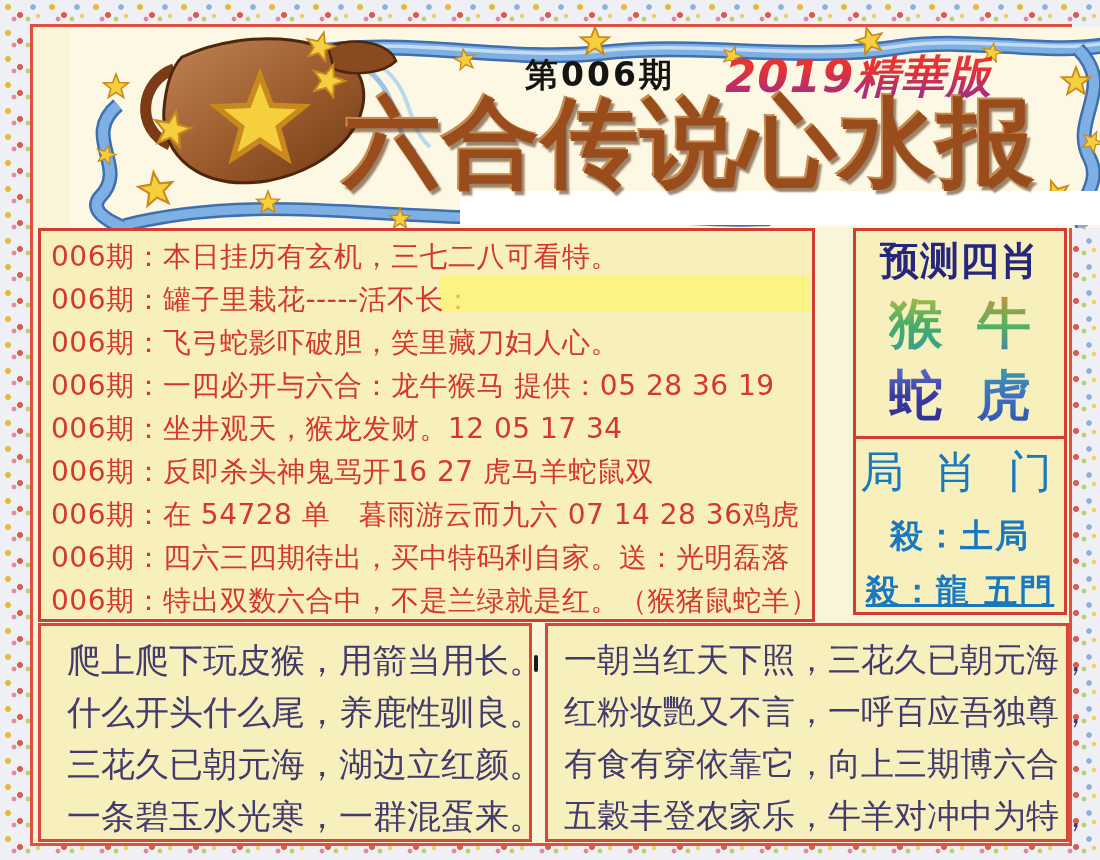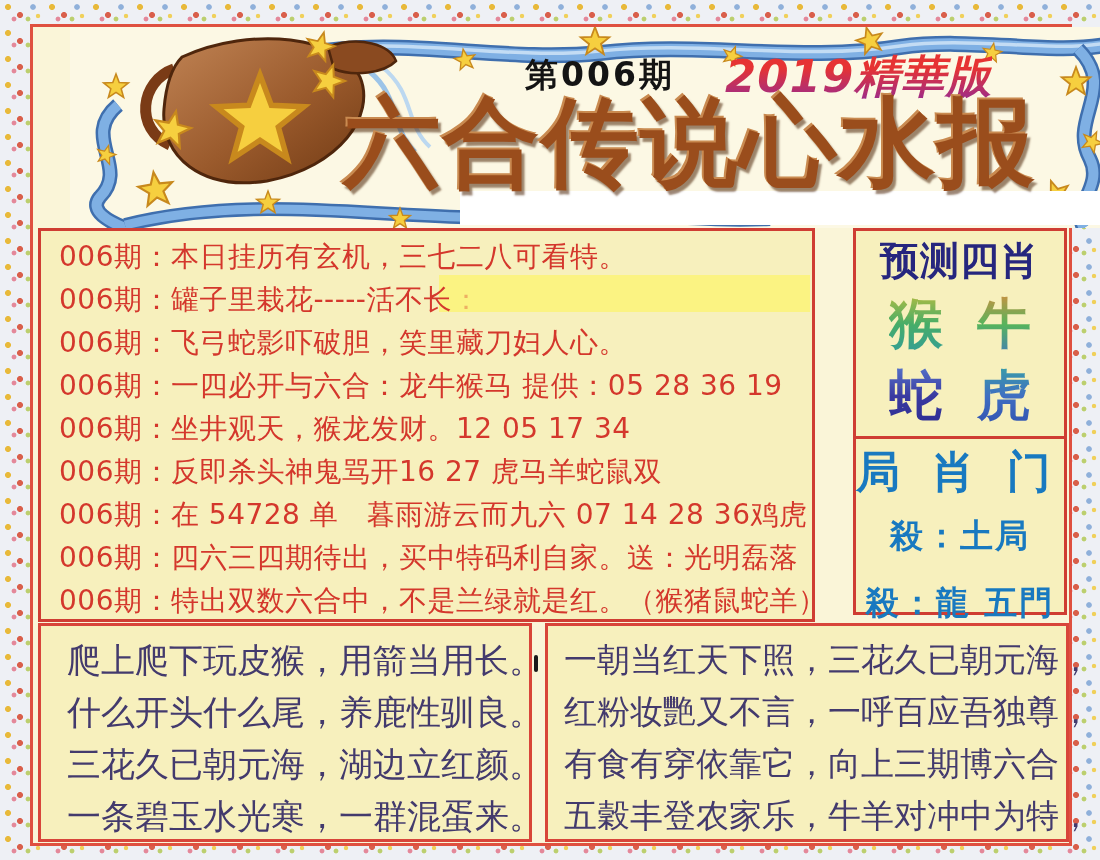--- a/index.html
+++ b/index.html
@@ -45,21 +45,20 @@
     font-size:45px;font-weight:bold;font-style:italic;letter-spacing:1px;
     background-image:linear-gradient(180deg,#e63333 35%,#8c2a9e);
     -webkit-background-clip:text;background-clip:text;color:transparent;
   }
 
   
   .main-box{
     position:absolute;left:5px;top:201px;width:777px;height:394px;
     box-sizing:border-box;border:3px solid #cf3d33;background:#f7f0bd;
     padding-top:4px;
-    padding-left:8px;
   }
   .tip-row{
     position:relative;z-index:1;height:43px;line-height:43px;padding-left:10px;
     font-size:28px;color:#d4372c;white-space:nowrap;letter-spacing:0.5px;
   }
   .hl-bar{position:absolute;left:398px;top:44px;width:371px;height:37px;background:#fbf382;z-index:0;}
   .faint{opacity:0.35;}
 
   
   .side-box{
@@ -75,25 +74,25 @@
   .zodiac-row{display:flex;justify-content:space-around;padding:0 16px;height:72px;align-items:center;}
   .zodiac{
     font-size:54px;font-weight:bold;
     -webkit-background-clip:text;background-clip:text;color:transparent;
   }
   .g1{background-image:linear-gradient(180deg,#c6bf3a,#46ad68,#2f9aa2);}
   .g2{background-image:linear-gradient(180deg,#e08a3c,#56b45c,#4073c6);}
   .g3{background-image:linear-gradient(180deg,#5b7ed2,#3a3aa0,#2b2b90);}
   .g4{background-image:linear-gradient(180deg,#39a8a2,#3f6ec2,#2e4cac);}
   .jxm-title{
-    margin-top:4px;text-align:left;font-size:44px;font-weight:bold;
+    margin-top:4px;text-align:center;font-size:44px;font-weight:normal;
     color:#1879c0;letter-spacing:8px;
   }
   .jxm-line{margin-top:12px;text-align:center;font-size:33px;font-weight:bold;color:#1879c0;letter-spacing:2px;}
-  .jxm-line.last{margin-top:22px;}
+  .jxm-line.last{margin-top:10px;text-decoration:underline;}
 
   
   .poem-box{
     position:absolute;top:596px;height:219px;box-sizing:border-box;
     border:3px solid #d8453a;background:#f7f0bd;color:#433a6d;
     font-size:34px;line-height:52px;white-space:nowrap;
   }
   .poem-box.left{left:5px;width:494px;padding:8px 0 0 26px;}
   .poem-box.right{left:512px;width:524px;padding:8px 0 0 16px;font-size:33px;}
   .tick-mark{position:absolute;left:501px;top:628px;width:4px;height:17px;background:#1a1a1a;border-radius:2px;}

